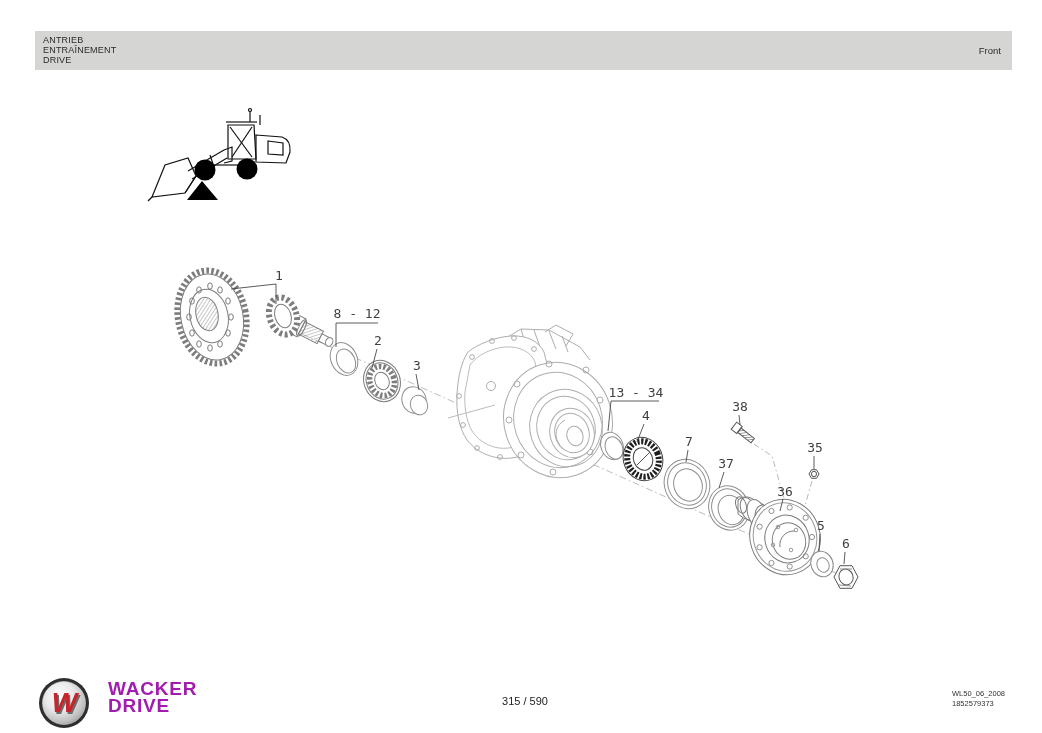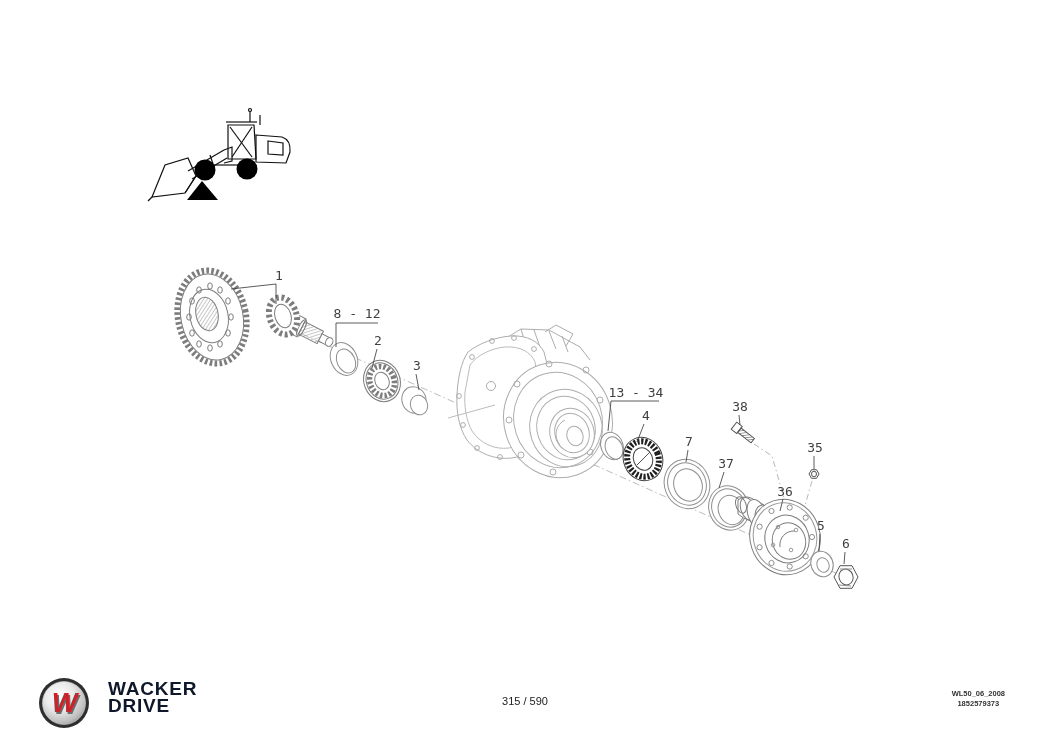--- a/index.html
+++ b/index.html
@@ -12,31 +12,39 @@
                  color:#2b2b2b;letter-spacing:.2px;}
   .view-label{position:absolute;right:11px;top:14px;font-size:9.5px;color:#2b2b2b;}
   
   .machine-icon{position:absolute;left:140px;top:105px;}
   
   .diagram{position:absolute;left:0;top:0;}
   .callout-text{font-family:"DejaVu Sans Mono",monospace;font-size:13px;fill:#3f3f3f;}
   
   .logo{position:absolute;left:36px;top:675px;}
   .brand{position:absolute;left:108px;top:680px;font-weight:bold;font-size:19px;
-         line-height:17px;color:#0f172a;letter-spacing:.8px;}
+         line-height:17px;color:#a21caf;letter-spacing:.8px;}
   .page-indicator{position:absolute;left:4px;top:695px;width:100%;text-align:center;
                   font-size:11px;color:#222;}
-  .doc-info{position:absolute;right:37px;top:689px;text-align:center;font-size:7.5px;
-            line-height:10px;color:#333;font-weight:bold;}
+  .doc-info{position:absolute;right:37px;top:689px;text-align:left;font-size:7.5px;
+            line-height:10px;color:#333;}
 </style>
 </head>
 <body>
 
 <div id="page">
 
+  <div class="header-bar">
+    <div class="header-titles">
+      <div>ANTRIEB</div>
+      <div>ENTRAÎNEMENT</div>
+      <div>DRIVE</div>
+    </div>
+    <div class="view-label">Front</div>
+  </div>
 
   <svg class="machine-icon" width="170" height="110" viewBox="0 0 170 110">
     <g fill="none" stroke="#111" stroke-width="1.2">
 
       <path d="M 12,92 L 25,60 L 48,53 L 56,71 L 45,88 Z"></path>
       <path d="M 8,96 L 12,92"></path>
       <path d="M 45,88 L 56,71"></path>
 
       <path d="M 48,66 L 84,45"></path>
       <path d="M 52,74 L 87,53"></path>

